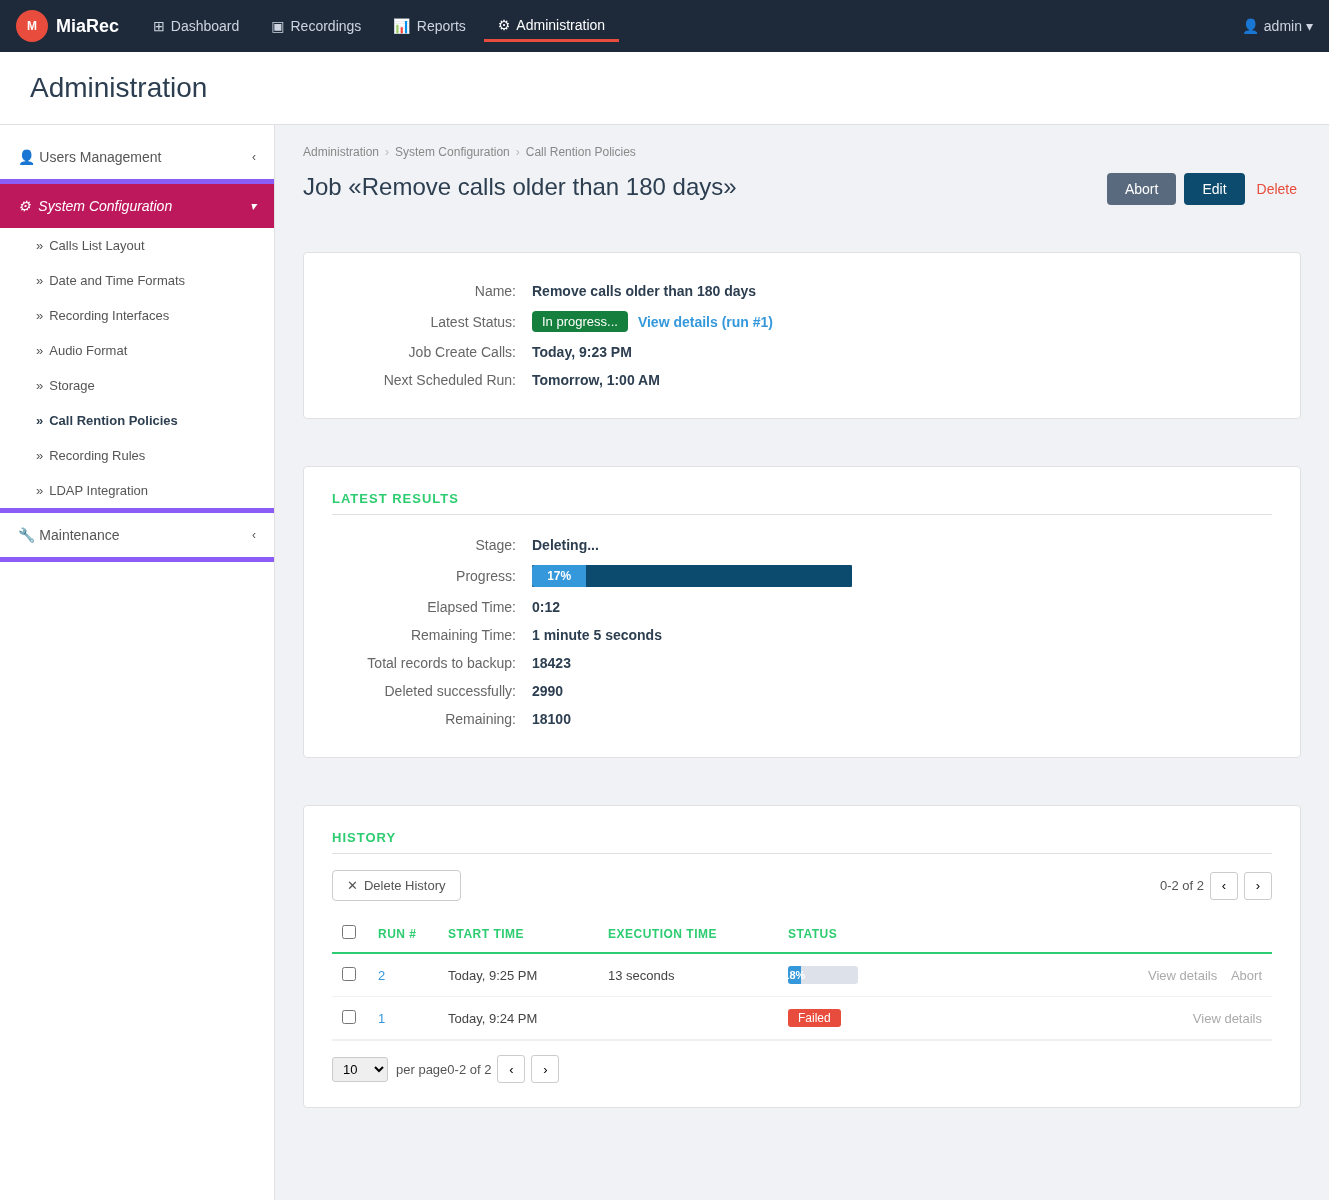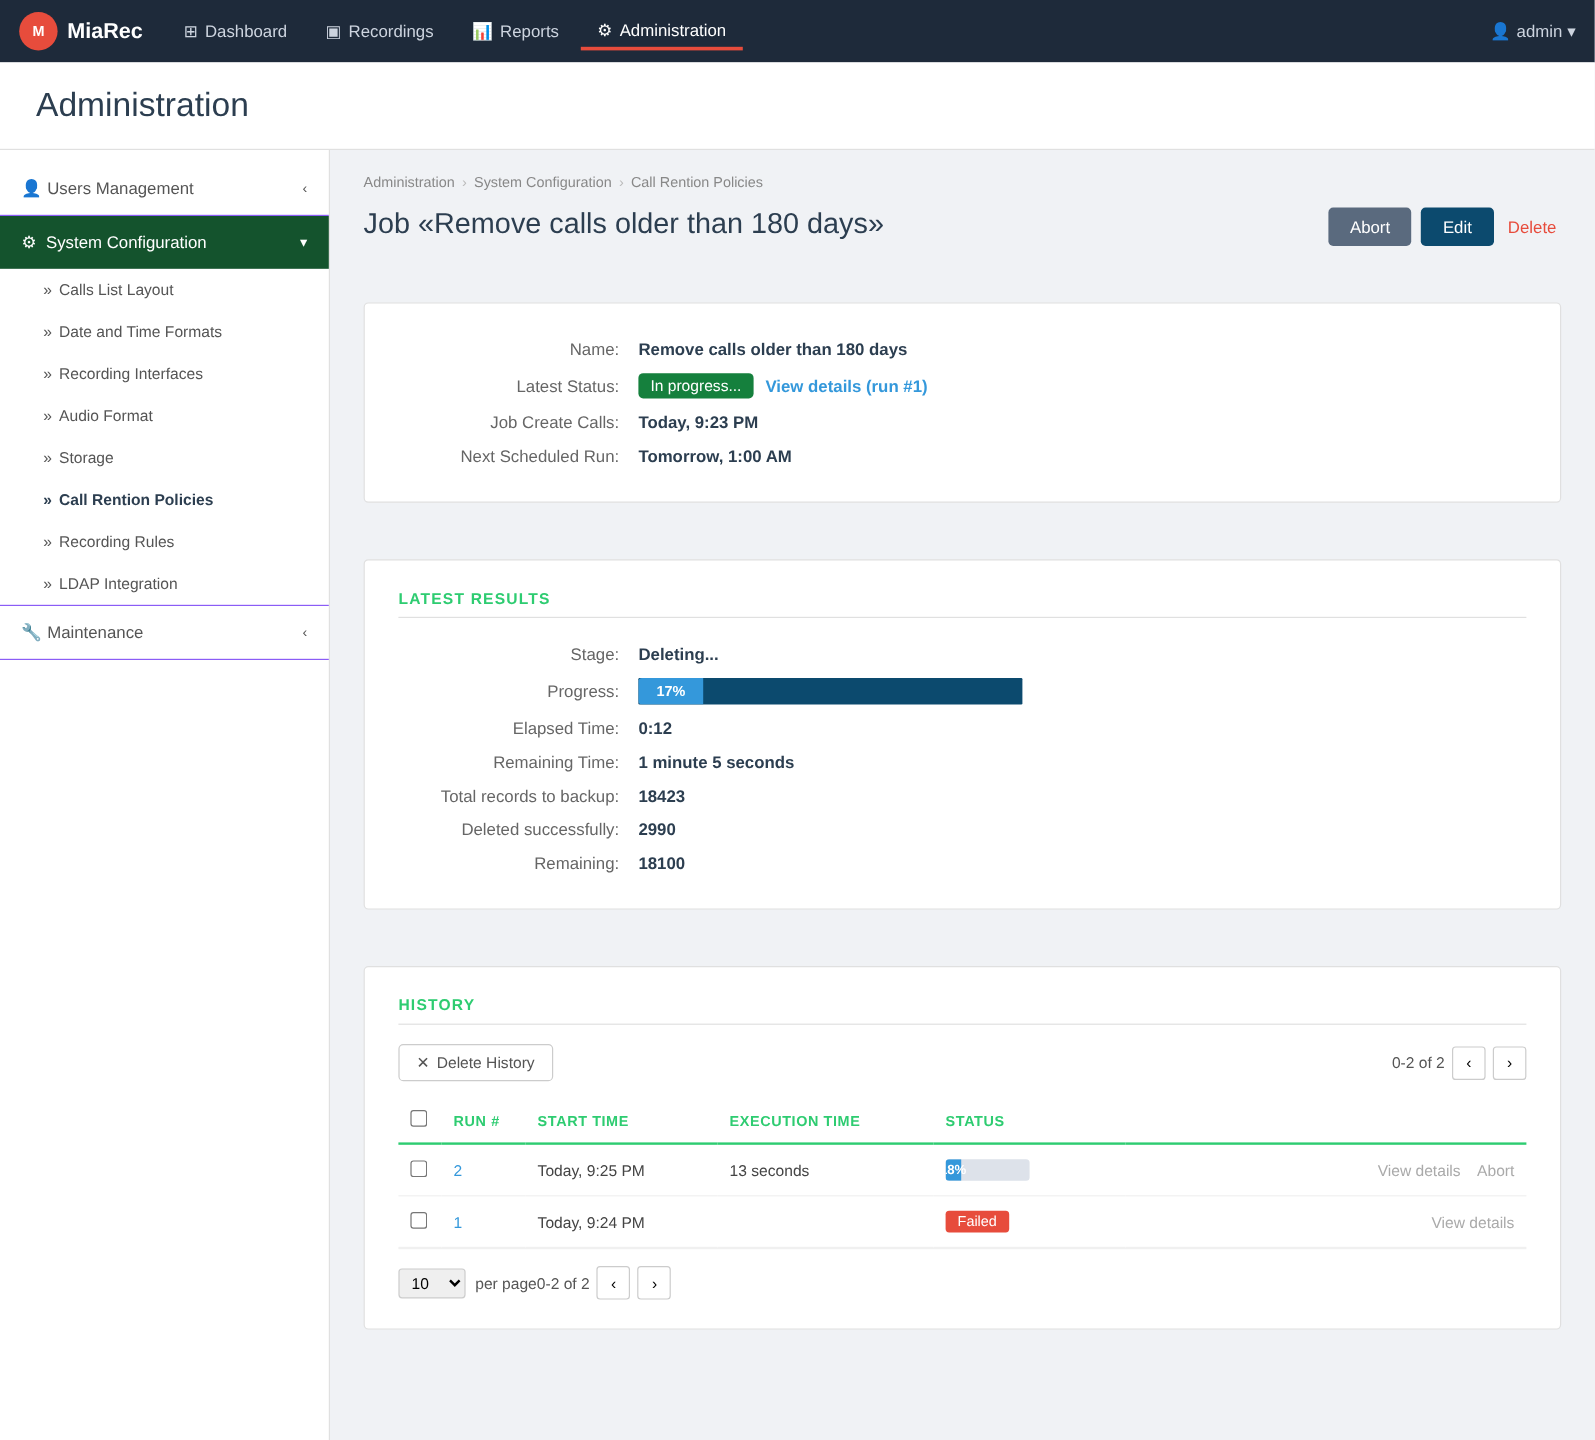--- a/index.html
+++ b/index.html
@@ -52,32 +52,33 @@
 
     
     .sidebar {
       width: 275px;
       min-width: 275px;
       background: #fff;
       border-right: 1px solid #e0e0e0;
       padding-top: 10px;
     }
     .sidebar-section {
-      border-bottom: 1px solid #8b5cf6;
+      border-bottom: 5px solid #8b5cf6;
     }
     .sidebar-section-header {
       display: flex; align-items: center; justify-content: space-between;
       padding: 14px 18px;
       cursor: pointer;
       font-size: 14px;
       color: #555;
     }
     .sidebar-section-header.active-section {
-      background: #14532d;
+      background: #be185d;
       color: #fff;
+      font-style: italic;
     }
     .sidebar-sub-item {
       padding: 10px 18px 10px 36px;
       cursor: pointer;
       color: #555;
       font-size: 13px;
       display: flex; align-items: center; gap: 6px;
     }
     .sidebar-sub-item.active { font-weight: bold; color: #2c3e50; }
     .chevron { font-size: 12px; }

